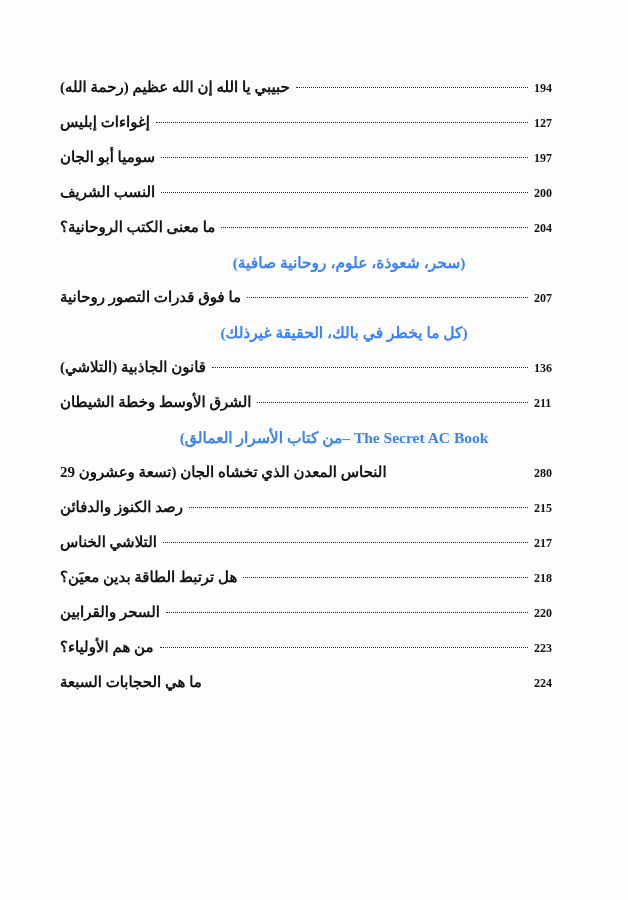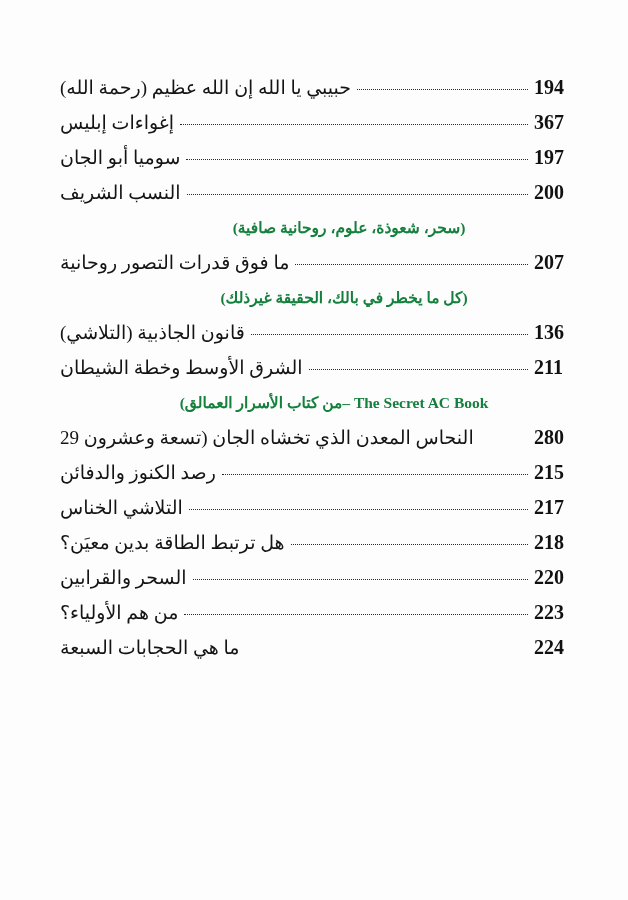--- a/index.html
+++ b/index.html
@@ -29,37 +29,37 @@
   }
   .toc-entry {
     display: flex;
     flex-direction: row-reverse;
     align-items: baseline;
     direction: rtl;
     padding: 0;
     margin: 0;
   }
   .toc-entry .title {
-    font-size: 19px;
-    font-weight: 400;
+    font-size: 15px;
+    font-weight: 700;
     color: #141414;
     white-space: nowrap;
     line-height: 1.0;
     letter-spacing: 0px;
   }
   .toc-entry .leader {
     flex: 1 1 auto;
     margin: 0 6px 0 6px;
     border-bottom: 1.4px dotted #2b2b2b;
     height: 0px;
     transform: translateY(-4px);
     min-width: 10px;
   }
   .toc-entry .page-num {
-    font-size: 20px;
+    font-size: 12px;
     font-weight: 700;
     color: #111111;
     min-width: 34px;
     text-align: left;
     direction: ltr;
     font-family: "Liberation Serif", "DejaVu Serif", serif;
   }
   
   .toc-entry.no-leader .leader {
     border-bottom: none;
@@ -67,21 +67,21 @@
   
   .toc-sub {
     display: flex;
     flex-direction: row-reverse;
     direction: rtl;
     padding: 0;
   }
   .toc-sub .title {
     font-size: 15.5px;
     font-weight: 700;
-    color: #15803d;
+    color: #3b82f6;
     white-space: nowrap;
     line-height: 1.0;
     font-family: Liberation Serif, serif;
   }
   .toc-sub .spacer {
     flex: 1 1 auto;
   }
   .row {
     height: 35px;
     display: flex;
@@ -107,41 +107,48 @@
         <span class="title">حبيبي يا الله إن الله عظيم (رحمة الله)</span>
         <span class="leader"></span>
         <span class="page-num">194</span>
       </div>
     </div>
 
     <div class="row">
       <div class="toc-entry" style="width:100%">
         <span class="title">إغواءات إبليس</span>
         <span class="leader"></span>
-        <span class="page-num">367</span>
+        <span class="page-num">127</span>
       </div>
     </div>
 
     <div class="row">
       <div class="toc-entry" style="width:100%">
         <span class="title">سوميا أبو الجان</span>
         <span class="leader"></span>
         <span class="page-num">197</span>
       </div>
     </div>
 
     <div class="row">
       <div class="toc-entry" style="width:100%">
         <span class="title">النسب الشريف</span>
         <span class="leader"></span>
         <span class="page-num">200</span>
       </div>
     </div>
 
 
+    <div class="row">
+      <div class="toc-entry" style="width:100%">
+        <span class="title">ما معنى الكتب الروحانية؟</span>
+        <span class="leader"></span>
+        <span class="page-num">204</span>
+      </div>
+    </div>
 
     <div class="row sub">
       <div class="toc-sub" style="width:100%; padding-left:70px;">
         <span class="spacer"></span>
         <span class="title">(سحر، شعوذة، علوم، روحانية صافية)</span>
         <span class="spacer"></span>
       </div>
     </div>
 
     <div class="row">

